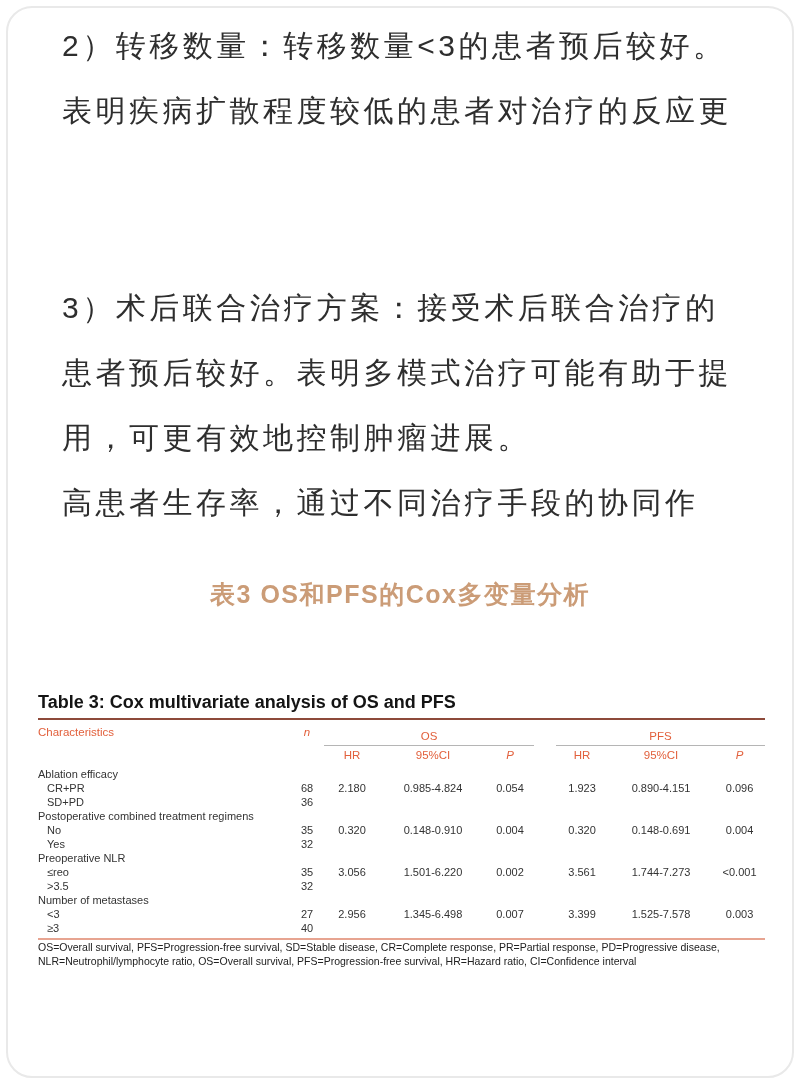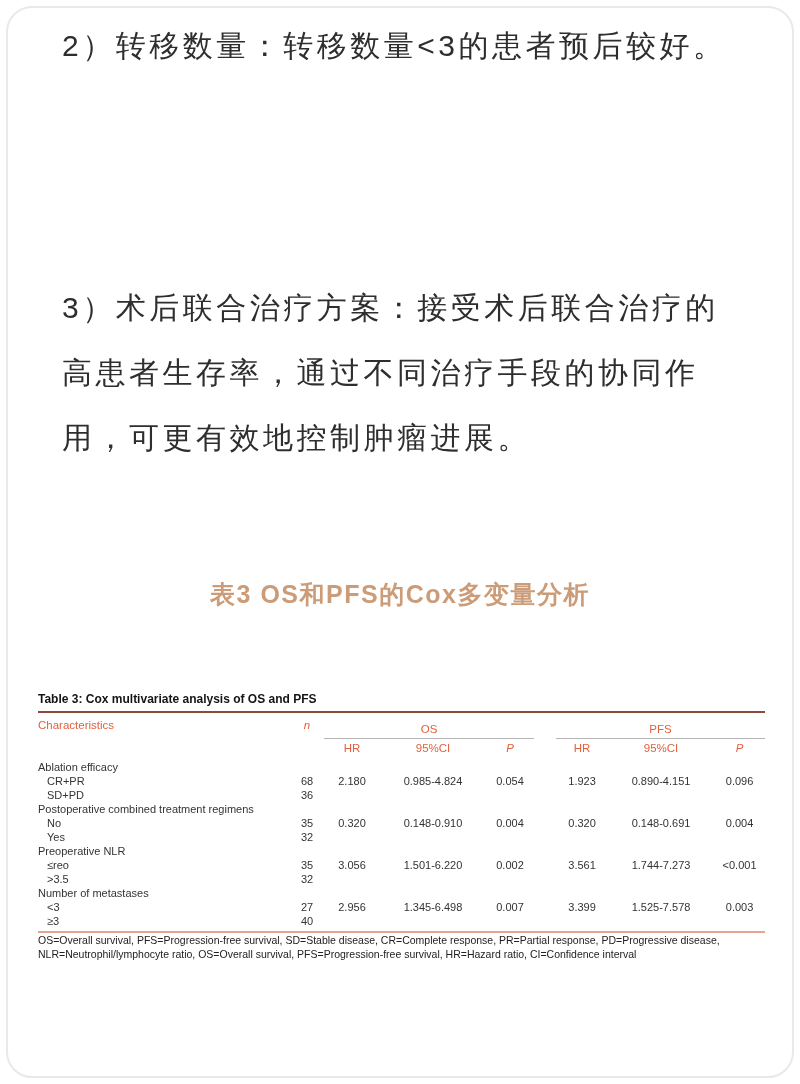--- a/index.html
+++ b/index.html
@@ -19,21 +19,21 @@
   }
   .para1{top:13px;}
   .para2{top:275px;}
   
   .cn-caption{
     position:absolute;top:578px;left:0;width:100%;text-align:center;
     font-size:25px;font-weight:bold;letter-spacing:1.5px;color:#cb9c77;
   }
   
   .tbl-wrap{position:absolute;left:38px;top:692px;width:727px;color:#333;}
-  .tbl-title{font-size:12px;font-weight:bold;color:#141414;margin:0 0 5px 0;}
+  .tbl-title{font-size:18px;font-weight:bold;color:#141414;margin:0 0 5px 0;}
   table.stats{
     border-collapse:collapse;table-layout:fixed;width:727px;
     border-top:2px solid #8d4a3a;border-bottom:2px solid #e7a491;
   }
   table.stats th,table.stats td{padding:0;margin:0;}
   thead th{color:#e2603c;font-size:11.5px;font-weight:normal;text-align:center;}
   thead tr.r1 th{height:22px;vertical-align:bottom;padding-bottom:3px;}
   thead tr.r2 th{height:18px;vertical-align:middle;}
   th.char-h{text-align:left;vertical-align:top !important;padding-top:6px !important;}
   th.n-h{font-style:italic;vertical-align:top !important;padding-top:6px !important;}
@@ -49,26 +49,28 @@
   tbody tr:last-child td{padding-bottom:3px;}
   .footnotes{margin-top:1px;font-size:10.5px;line-height:13.5px;color:#222;}
 </style>
 </head>
 <body>
 
 <div class="page-card"></div>
 
 <div class="para para1">
   <div class="pline">2）转移数量：转移数量&lt;3的患者预后较好。</div>
+  <div class="pline">表明疾病扩散程度较低的患者对治疗的反应更</div>
 </div>
 
 <div class="para para2">
   <div class="pline">3）术后联合治疗方案：接受术后联合治疗的</div>
+  <div class="pline">患者预后较好。表明多模式治疗可能有助于提</div>
+  <div class="pline">用，可更有效地控制肿瘤进展。</div>
   <div class="pline">高患者生存率，通过不同治疗手段的协同作</div>
-  <div class="pline">用，可更有效地控制肿瘤进展。</div>
 </div>
 
 <div class="cn-caption">表3  OS和PFS的Cox多变量分析</div>
 
 <div class="tbl-wrap">
   <div class="tbl-title">Table 3: Cox multivariate analysis of OS and PFS</div>
   <table class="stats">
     <colgroup>
       <col style="width:252px">
         <col style="width:34px">

